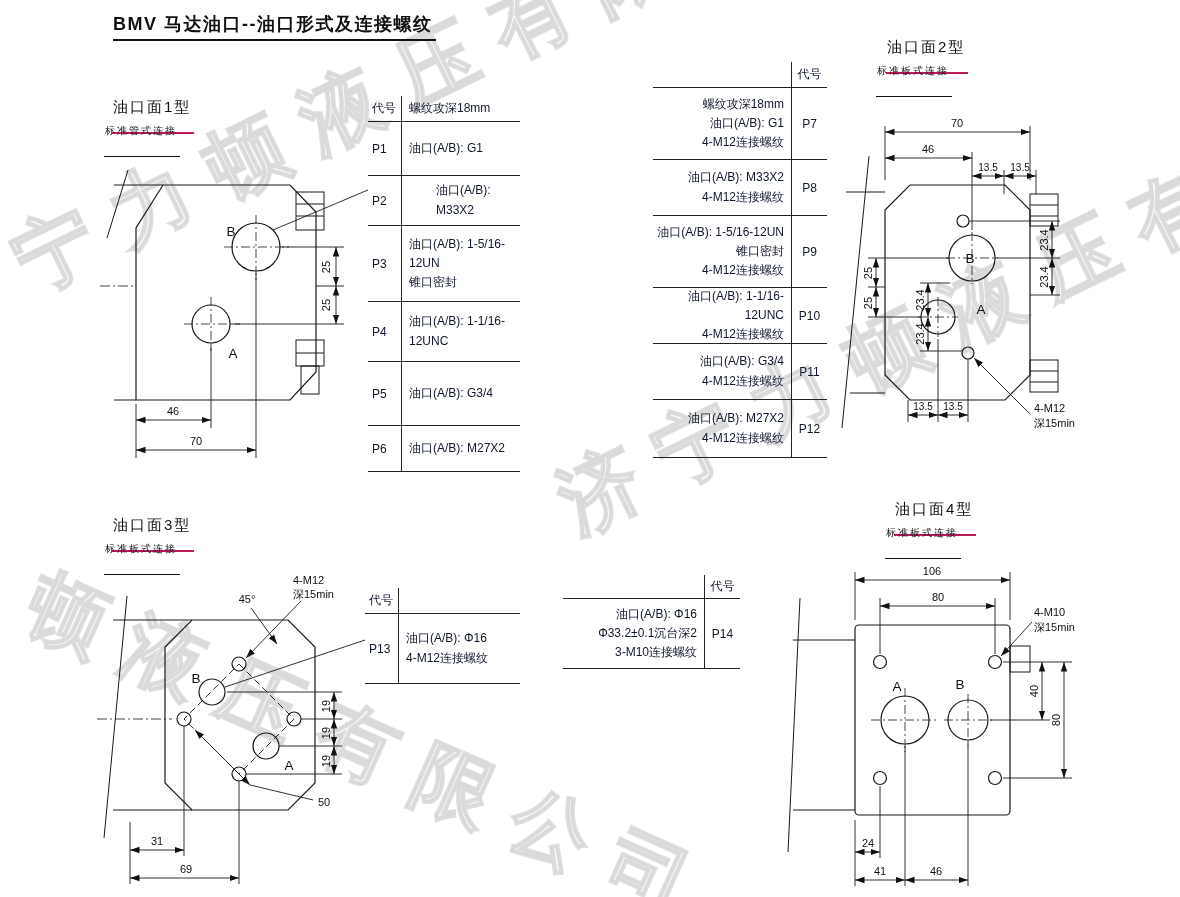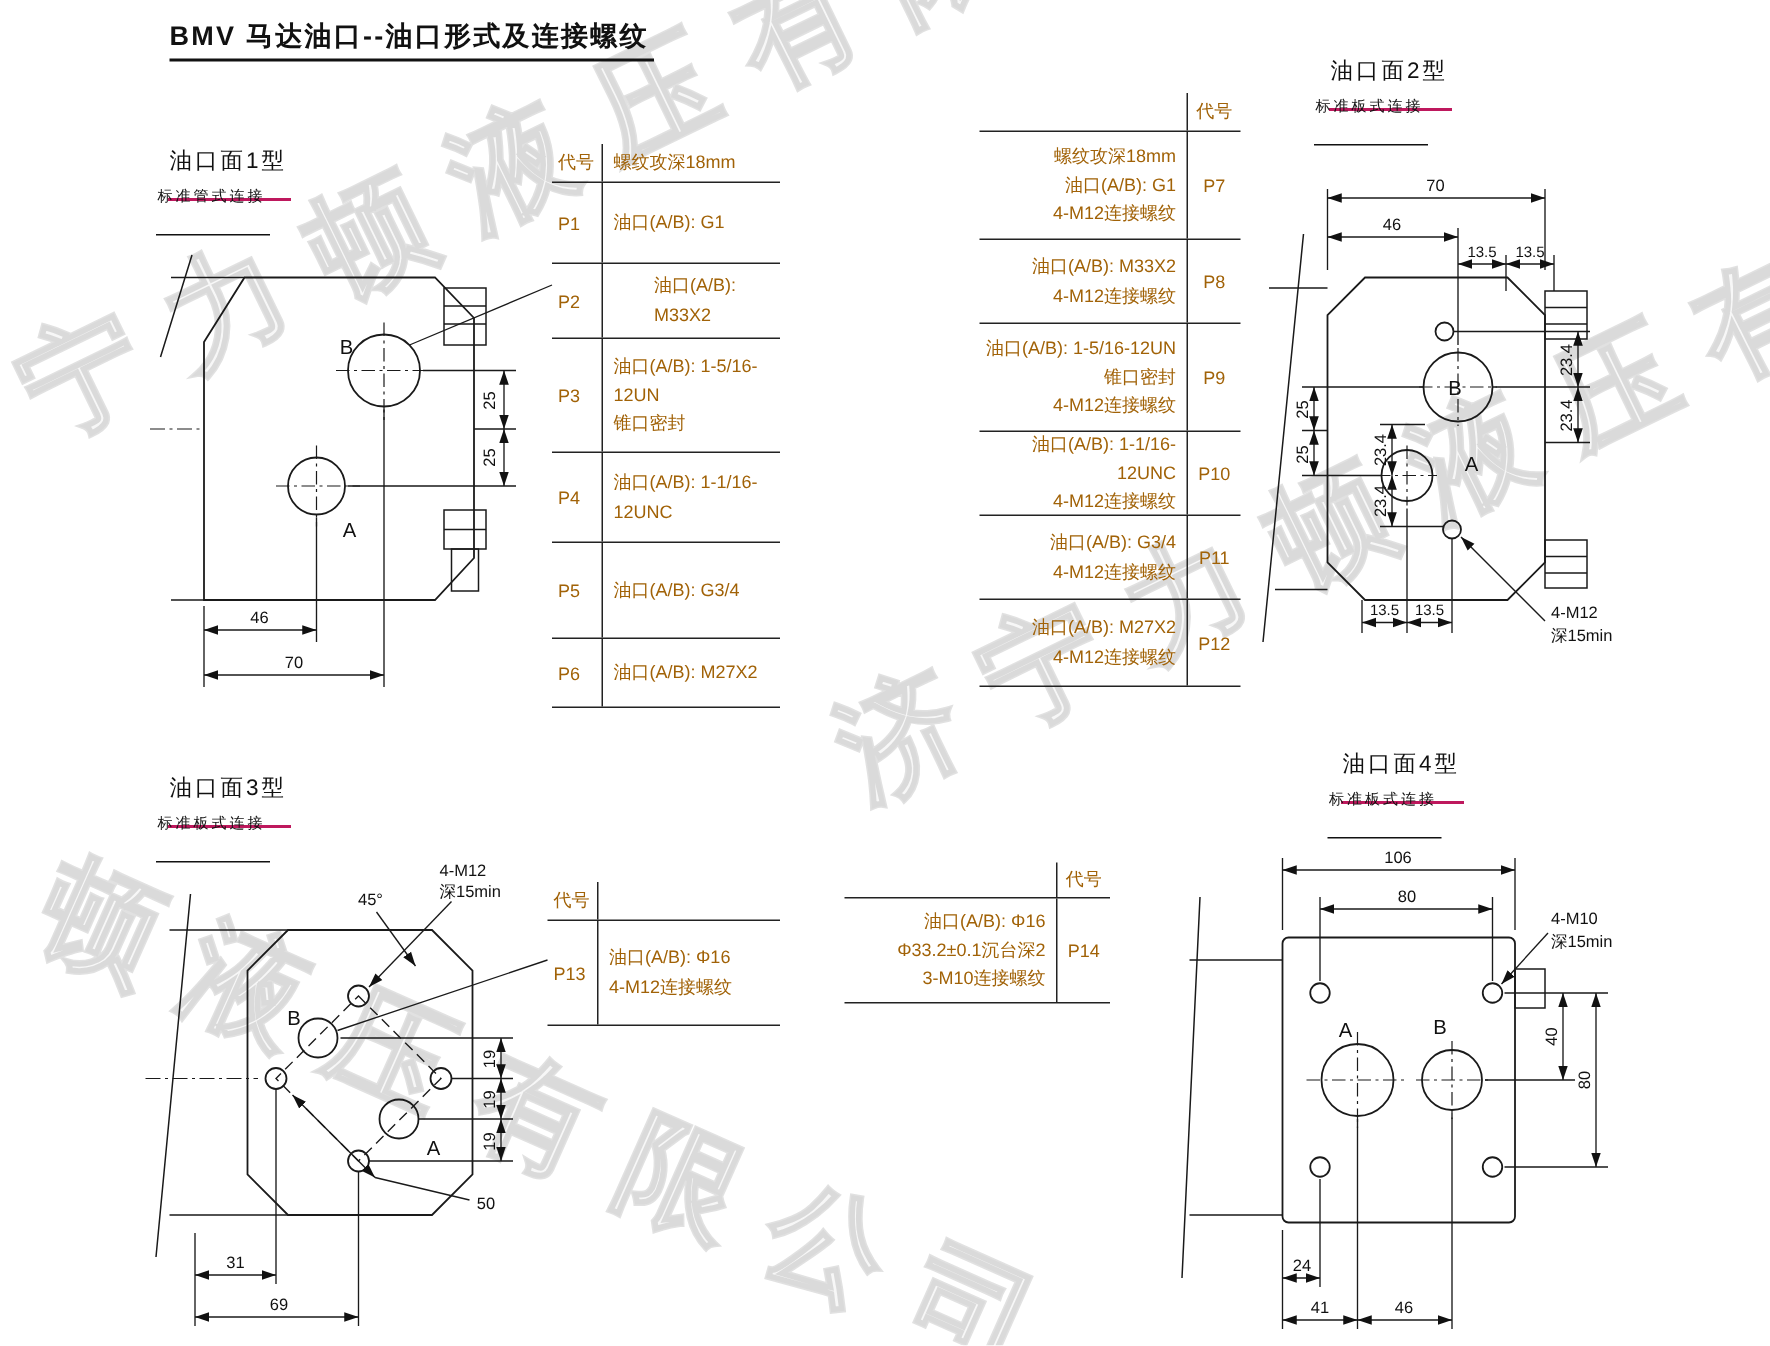--- a/index.html
+++ b/index.html
@@ -26,21 +26,21 @@
   .head1 {
     position:absolute; font-size:15px; font-weight:normal; letter-spacing:2px;
     border-bottom:2px solid #be185d; padding:0 3px 15px 1px;
   }
   .head2 {
     position:absolute; font-size:10px; font-weight:normal; letter-spacing:2px;
     border-bottom:1.5px solid #111; padding:0 3px 18px 1px;
   }
 
   
-  .tbl { position:absolute; font-size:12px; color:#a16207; }
+  .tbl { position:absolute; font-size:12px; color:#0f172a; }
   .trow { display:flex; border-bottom:1px solid #222; align-items:stretch; }
   .tcode { width:34px; border-right:1px solid #222; display:flex; align-items:center; padding-left:4px; }
   .tcode-r { width:36px; border-right:none; border-left:1px solid #222; justify-content:center; padding-left:0; }
   .tdesc { flex:1; display:flex; flex-direction:column; justify-content:center; padding-left:7px; line-height:1.6; }
   .tdesc-r { text-align:right; padding-left:0; padding-right:7px; }
 
   
   svg { position:absolute; left:0; top:0; }
   svg text { fill:#111; stroke:none; font-family:"Liberation Sans", sans-serif; font-size:11px; }
   svg text.lbl { font-size:13.5px; }

